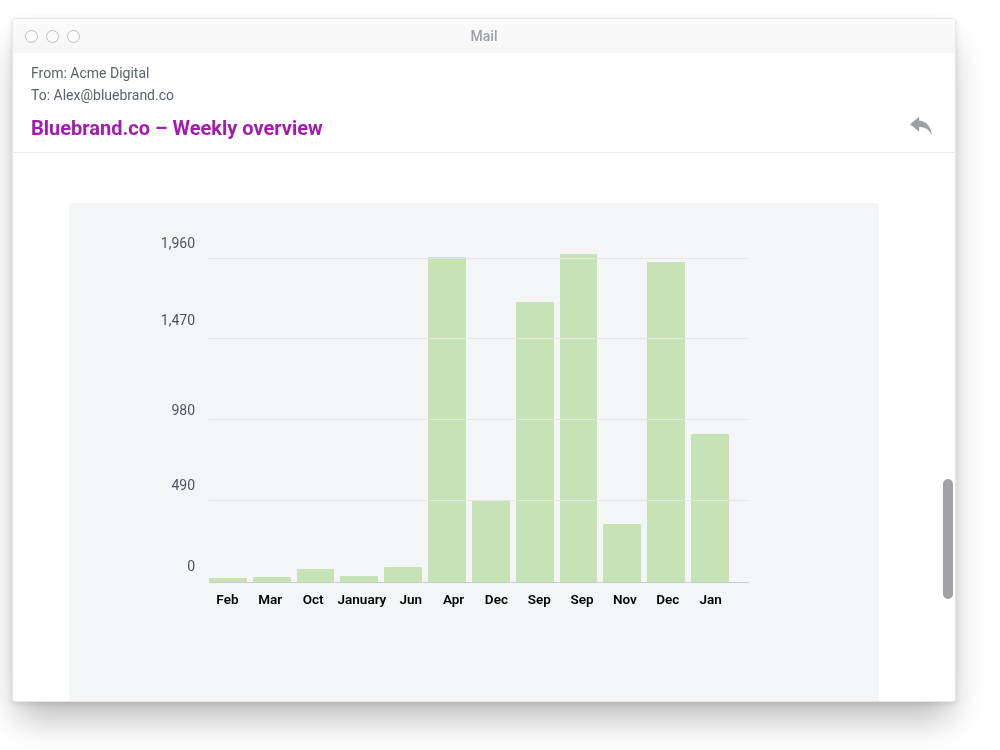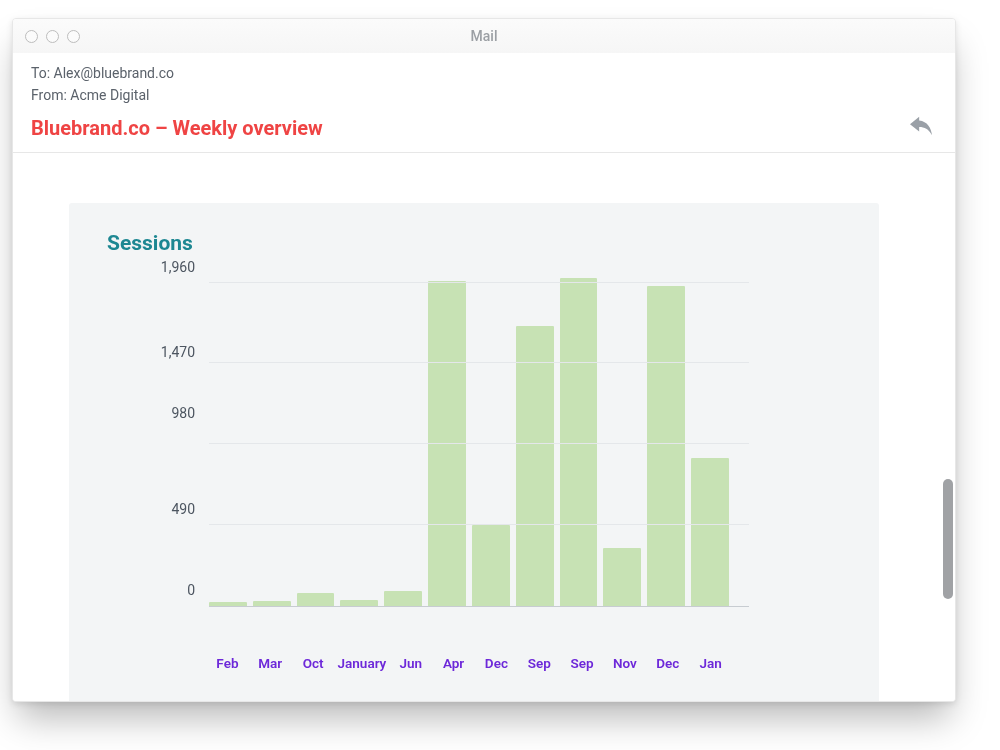--- a/index.html
+++ b/index.html
@@ -60,21 +60,21 @@
   }
   .meta-line {
     font-size: 14px;
     color: #5b626b;
     line-height: 1.55;
   }
   .subject {
     margin-top: 10px;
     font-size: 20px;
     font-weight: 700;
-    color: #ef4444;
+    color: #a21caf;
   }
   .reply-btn {
     position: absolute;
     right: 18px; bottom: 10px;
     width: 32px; height: 28px;
     display: flex; align-items: center; justify-content: center;
     color: #9aa0a7;
     cursor: pointer;
   }
   .reply-btn svg { width: 22px; height: 20px; fill: currentColor; }
@@ -151,64 +151,62 @@
   .xlabels {
     display: flex;
     gap: 6px;
     padding-right: 20px;
     margin-top: 8px;
   }
   .xlab {
     flex: 1 1 0;
     text-align: center;
     font-size: 13.5px;
-    color: #6d28d9;
+    color: #000000;
     font-weight: 600;
-    margin-top: 40px;
   }
 </style>
 </head>
 <body>
 
 <div class="stage">
   <div class="window">
 
     <div class="titlebar">
       <div class="traffic">
         <div class="dot"></div>
         <div class="dot"></div>
         <div class="dot"></div>
       </div>
       <div class="title">Mail</div>
     </div>
 
     <div class="header">
       <div class="meta-line">
+        <span>From:</span>
+        <span>Acme Digital</span>
+      </div>
+      <div class="meta-line">
         <span>To:</span>
         <span>Alex@bluebrand.co</span>
-      </div>
-      <div class="meta-line">
-        <span>From:</span>
-        <span>Acme Digital</span>
       </div>
       <div class="subject">Bluebrand.co – Weekly overview</div>
 
       <div class="reply-btn">
         <span>
           <svg viewBox="0 0 24 20">
               <path d="M10 4 L10 0 L0 8 L10 16 L10 11 C16 11 20 13 24 20 C23 12 19 5 10 4 Z"></path>
             </svg>
         </span>
       </div>
     </div>
 
     <div class="body-area">
 
       <div class="card">
-        <div class="card-title">Sessions</div>
 
         <div class="chart-wrap">
           <div class="plot" id="plot">
             <div class="bars" id="bars">
                 <div class="bar" style="height: 4.125px; background: rgb(199, 226, 180);"></div>
                 <div class="bar" style="height: 4.95px; background: rgb(199, 226, 180);"></div>
                 <div class="bar" style="height: 13.2px; background: rgb(199, 226, 180);"></div>
                 <div class="bar" style="height: 5.775px; background: rgb(199, 226, 180);"></div>
                 <div class="bar" style="height: 14.85px; background: rgb(199, 226, 180);"></div>
                 <div class="bar" style="height: 325.05px; background: rgb(199, 226, 180);"></div>
@@ -216,23 +214,23 @@
                 <div class="bar" style="height: 280.5px; background: rgb(199, 226, 180);"></div>
                 <div class="bar" style="height: 328.35px; background: rgb(199, 226, 180);"></div>
                 <div class="bar" style="height: 57.75px; background: rgb(199, 226, 180);"></div>
                 <div class="bar" style="height: 320.1px; background: rgb(199, 226, 180);"></div>
                 <div class="bar" style="height: 148.5px; background: rgb(199, 226, 180);"></div>
               </div>
           <div class="ytick" style="bottom: 0px;">0</div>
               <div class="grid" style="bottom: 80.85px;"></div>
               <div class="ytick" style="bottom: 80.85px;">490</div>
               <div class="grid" style="bottom: 161.7px;"></div>
-              <div class="ytick" style="bottom: 177px;">980</div>
+              <div class="ytick" style="bottom: 156px;">980</div>
               <div class="grid" style="bottom: 242.55px;"></div>
-              <div class="ytick" style="bottom: 238px;">1,470</div>
+              <div class="ytick" style="bottom: 246px;">1,470</div>
               <div class="grid" style="bottom: 323.4px;"></div>
               <div class="ytick" style="bottom: 323.4px;">1,960</div>
             </div>
           <div class="xlabels" id="xlabels">
               <div class="xlab">Feb</div>
               <div class="xlab">Mar</div>
               <div class="xlab">Oct</div>
               <div class="xlab">January</div>
               <div class="xlab">Jun</div>
               <div class="xlab">Apr</div>

